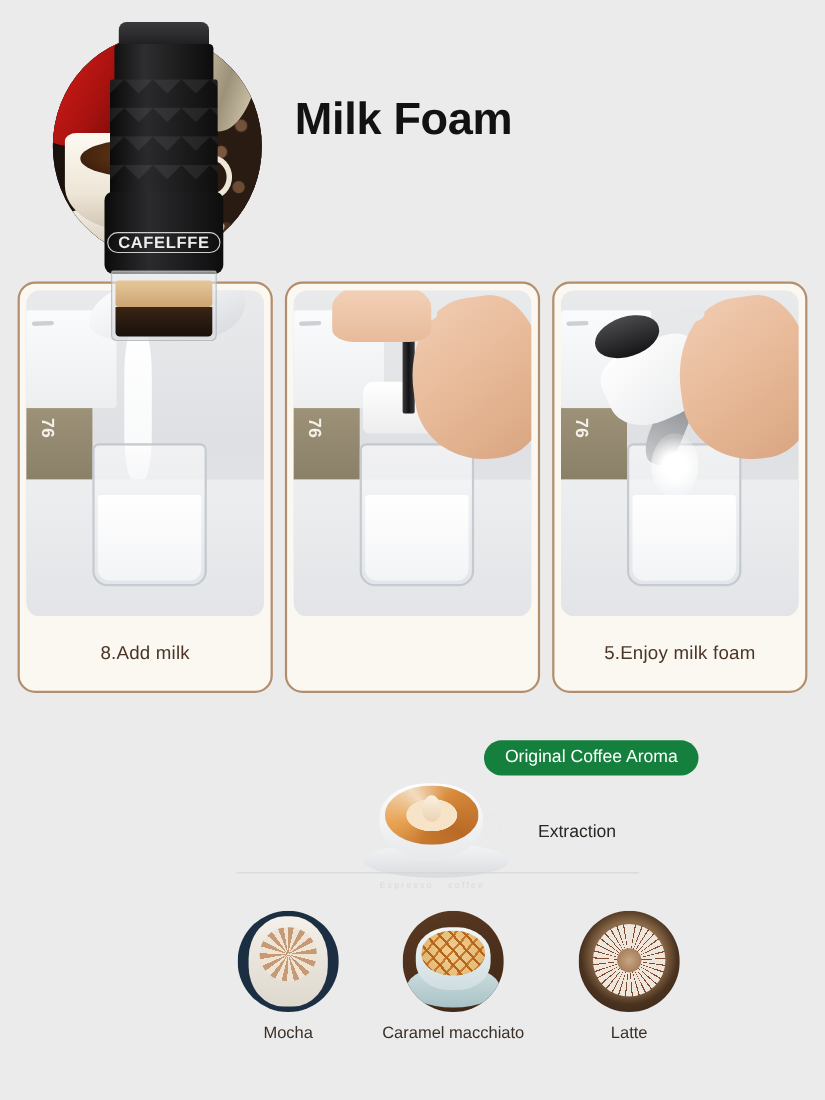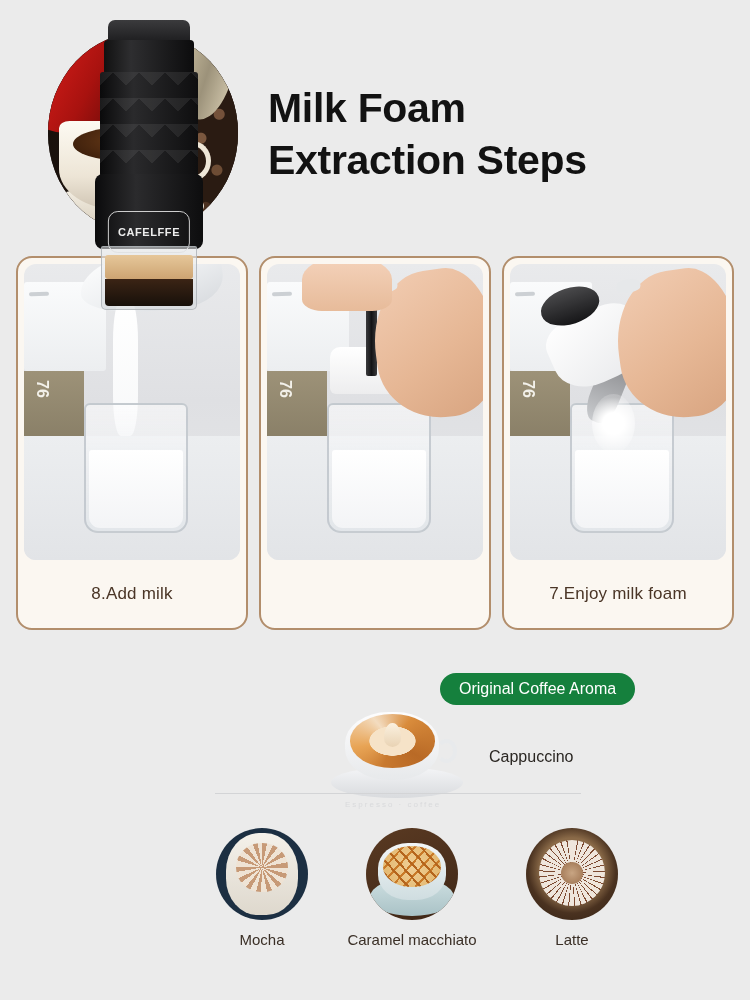--- a/index.html
+++ b/index.html
@@ -201,22 +201,22 @@
     background:
       linear-gradient(135deg,rgba(255,255,255,.07) 25%,transparent 26%),
       linear-gradient(-135deg,rgba(255,255,255,.07) 25%,transparent 26%),
       linear-gradient(90deg,#0a0a0b 0%,#2a2a2c 34%,#0e0e0f 100%);
     background-size:26px 26px,26px 26px,100% 100%;
     border-radius:3px; }
   .m-band{ position:absolute; left:6%; top:53%; width:88%; height:26%;
     background:linear-gradient(90deg,#0b0b0c 0%,#2b2b2d 38%,#0d0d0e 100%);
     border-radius:8px; }
   .m-logo{ position:absolute; left:50%; top:66%; transform:translateX(-50%);
-    padding:14px 9px; border:1.4px solid #cfcfcf; border-radius:10px;
-    color:#ededed; font-size:11px; font-weight:bold; letter-spacing:.6px; white-space:nowrap; }
+    padding:0 9px; border:1.4px solid #cfcfcf; border-radius:10px;
+    color:#ededed; font-size:15px; font-weight:bold; letter-spacing:.6px; white-space:nowrap; }
   .m-glass{ position:absolute; left:11%; top:78%; width:78%; height:22%;
     background:linear-gradient(180deg,rgba(240,242,244,.55),rgba(214,218,222,.7));
     border:1.5px solid rgba(170,175,180,.8); border-radius:2px 2px 5px 5px; }
   .m-crema{ position:absolute; left:3px; right:3px; top:12%; height:40%;
     background:linear-gradient(180deg,#e6c79a,#cda472); border-radius:3px; }
   .m-shot{ position:absolute; left:3px; right:3px; top:52%; bottom:3px;
     background:linear-gradient(180deg,#3b2415,#17100a); border-radius:0 0 4px 4px; }
 
   .badge{
     position:absolute; left:440px; top:673px;
@@ -300,21 +300,20 @@
       <div class="hc-beans"></div>
       <div class="hc-pitcher"></div>
       <div class="hc-stream"></div>
       <div class="hc-saucer"></div>
       <div class="hc-cup"></div>
       <div class="hc-handle"></div>
       <div class="hc-coffee"></div>
     </div>
     <div class="title">
       <div>Milk Foam</div>
-      <div>Extraction Steps</div>
     </div>
   </div>
 
   <div class="steps">
 
     <div class="panel p1">
       <div class="photo">
         <div class="shelf">
           <div class="shelf-line"></div>
         </div>
@@ -366,21 +365,21 @@
           <div class="milk"></div>
         </div>
         <div class="whisk"></div>
         <div class="foam-burst"></div>
         <div class="head-tilt"></div>
         <div class="disc"></div>
         <div class="hand">
           <div class="nail"></div>
         </div>
       </div>
-      <div class="cap">7.Enjoy milk foam</div>
+      <div class="cap">5.Enjoy milk foam</div>
     </div>
 
   </div>
 
   <div class="bottom"></div>
 
   <div class="machine">
     <div class="m-cap"></div>
     <div class="m-neck"></div>
     <div class="m-body"></div>
@@ -395,21 +394,21 @@
   <div class="badge">Original Coffee Aroma</div>
 
   <div class="capp-cup">
     <div class="cc-saucer"></div>
     <div class="cc-handle"></div>
     <div class="cc-body"></div>
     <div class="cc-art">
       <div class="cc-leaf"></div>
     </div>
   </div>
-  <div class="capp-label">Cappuccino</div>
+  <div class="capp-label">Extraction</div>
 
   <div class="divider"></div>
   <div class="faint">Espresso  ·  coffee</div>
 
   <div class="variants">
 
     <div class="variant v1">
       <div class="v-circle">
         <div class="mocha-bg"></div>
         <div class="mocha-cup"></div>

